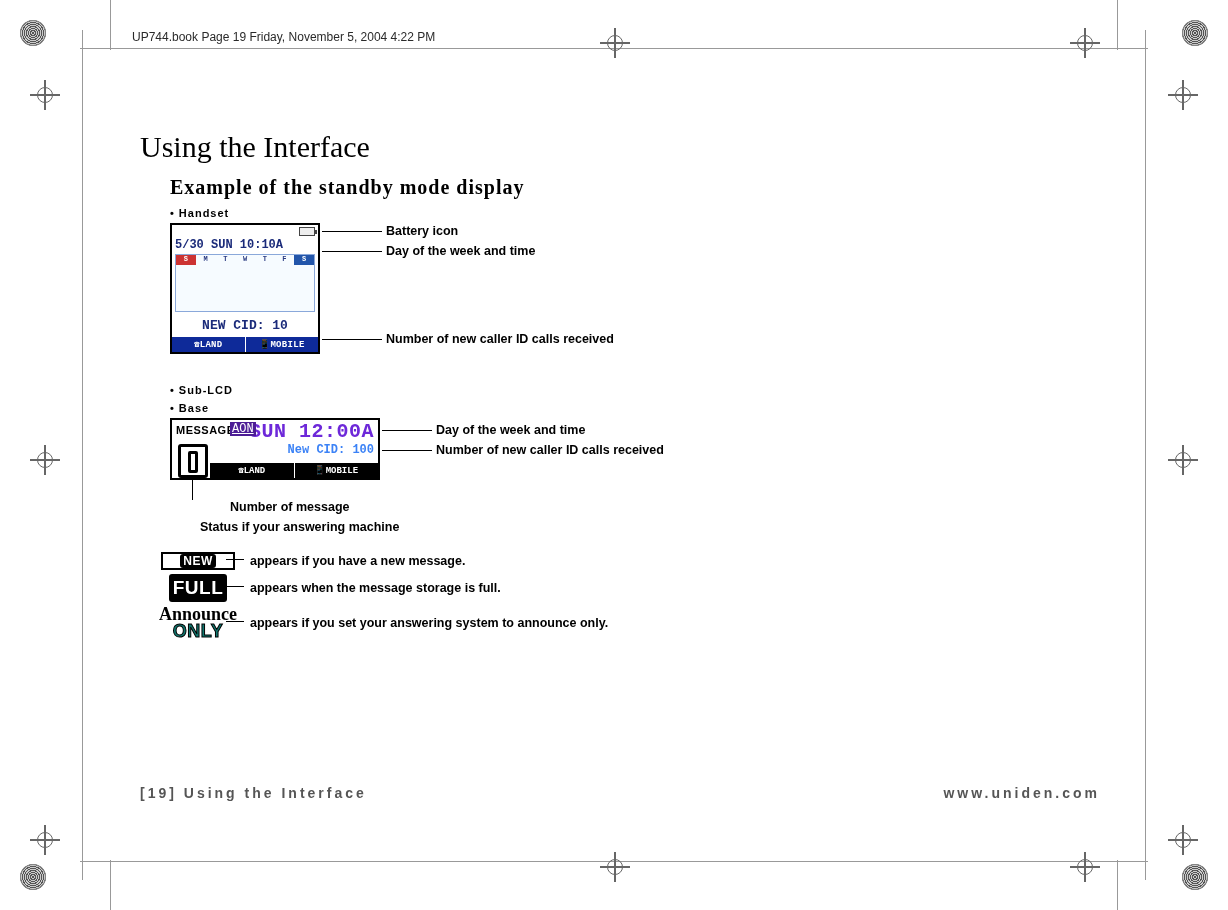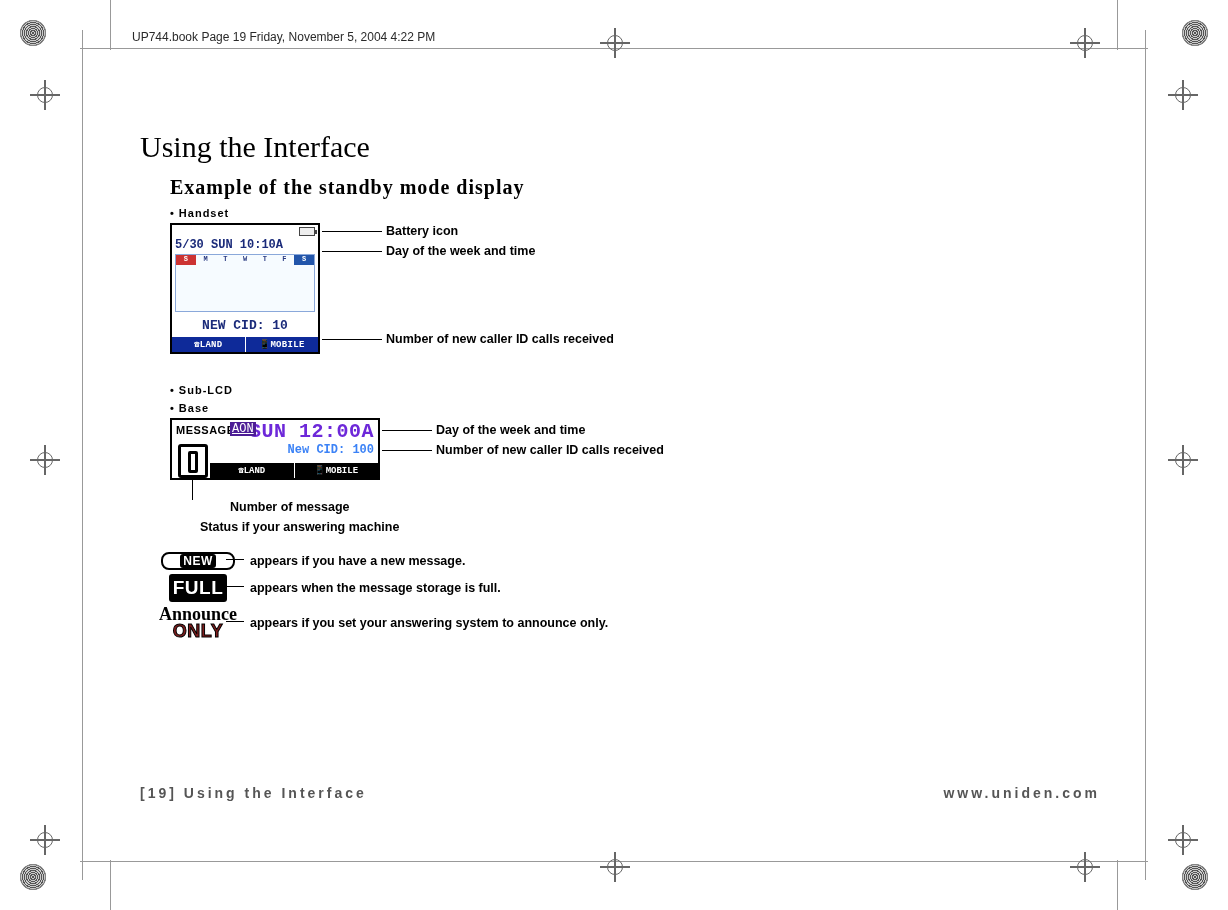--- a/index.html
+++ b/index.html
@@ -130,32 +130,32 @@
     position:absolute; left:7px; top:4px; width:10px; height:22px;
     border:3px solid #000; border-radius:2px;
   }
   .lcd-base .foot { display:flex; margin-left:38px; }
   .lcd-base .foot span { flex:1; background:#000; color:#fff; font-size:9px; font-weight:bold; text-align:center; padding:2px 0; }
   .lcd-base .foot span:first-child { border-right:1px solid #fff; }
 
   .icon-row { display:flex; align-items:center; margin:4px 0 4px 30px; font-family: Verdana, Arial, sans-serif; font-size: 12.5px; font-weight:bold; }
   .icon-row .glyph { width:56px; display:flex; justify-content:center; }
   .pill-new {
-    border:2px solid #000; border-radius:8px; padding:0 17px; font-family:Arial; font-weight:900; font-size:12px; letter-spacing:0.5px; background:#fff;
+    border:2px solid #000; border-radius:0; padding:0 17px; font-family:Arial; font-weight:900; font-size:12px; letter-spacing:0.5px; background:#fff;
   }
   .pill-new span { background:#000; color:#fff; padding:0 3px; border-radius:3px; }
   .full-box {
     background:#000; color:#fff; font-family:Arial; font-weight:900; font-size:19px;
     padding:3px 4px; border-radius:3px; letter-spacing:0.5px;
   }
   .announce {
     font-family: 'Times New Roman', serif; font-weight:900; font-size:18px; text-align:center; line-height:0.95;
   }
   .announce .only { font-family:Arial; font-weight:900; letter-spacing:0.5px; 
-     -webkit-text-stroke:1px #000; color:#7f1d1d;text-align:center;
+     -webkit-text-stroke:1px #000; color:#0f766e;text-align:center;
   }
   .dash { display:inline-block; width:18px; height:1px; background:#000; margin:0 6px 4px 0; }
 
   .footer {
     position: absolute;
     left: 140px;
     top: 785px;
     width: 960px;
     display: flex;
     justify-content: space-between;

